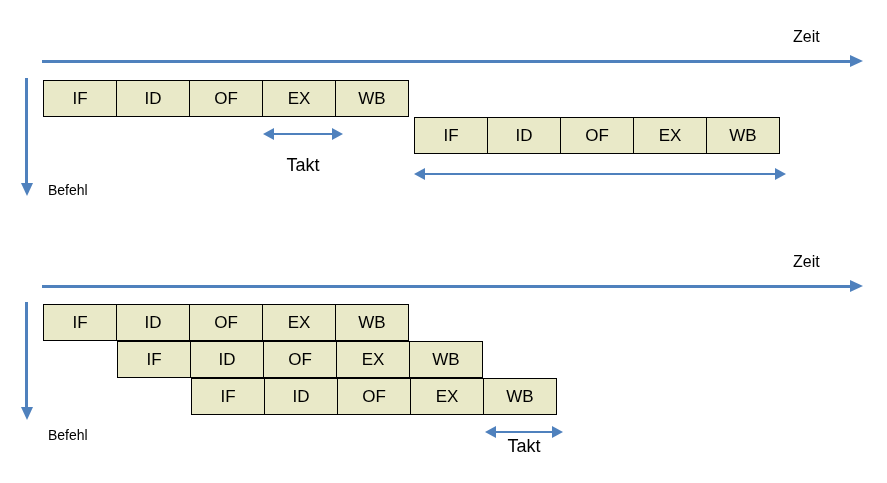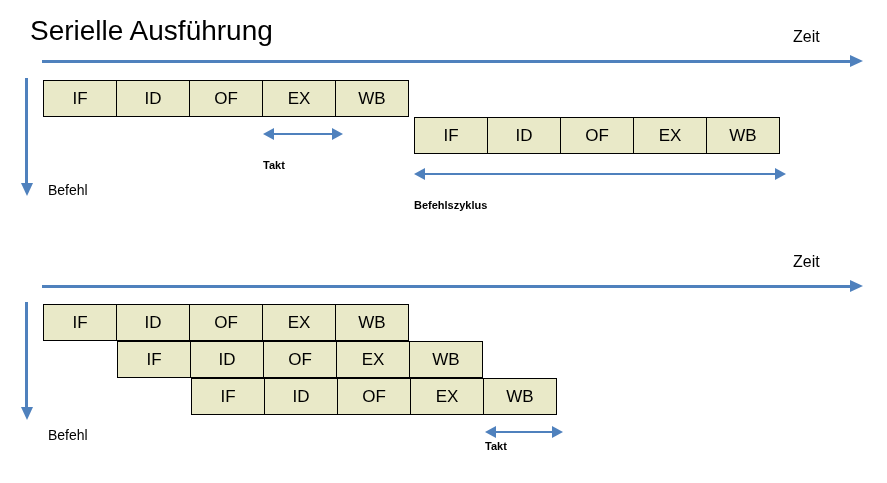--- a/index.html
+++ b/index.html
@@ -140,34 +140,33 @@
   .measure .head-right {
     position: absolute;
     right: 0; top: 0;
     width: 0; height: 0;
     border-top: 6px solid transparent;
     border-bottom: 6px solid transparent;
     border-left: 11px solid #4f81bd;
   }
   .measure-label {
     position: absolute;
-    font-size: 11px;
+    font-size: 18px;
     line-height: 20px;
     white-space: nowrap;
-    font-weight: bold;
+    text-align: center;
   }
 </style>
 </head>
 <body>
 
 <div class="slide">
 
   <div class="panel" id="panel-serial">
 
-    <div class="title">Serielle Ausführung</div>
 
     <div class="time-axis" style="top:55px;">
       <div class="shaft"></div>
       <div class="head-right"></div>
     </div>
     <div class="time-label" style="left:793px; top:27px;">Zeit</div>
 
     <div class="befehl-axis" style="left:20px; top:78px; height:118px;">
       <div class="shaft" style="height:106px;"></div>
       <div class="head-down"></div>
@@ -195,21 +194,20 @@
       <div class="shaft"></div>
       <div class="head-right"></div>
     </div>
     <div class="measure-label" style="left:263px; top:155px; width:80px;">Takt</div>
 
     <div class="measure" style="left:414px; top:168px; width:372px;">
       <div class="head-left"></div>
       <div class="shaft"></div>
       <div class="head-right"></div>
     </div>
-    <div class="measure-label" style="left:414px; top:195px; width:372px;">Befehlszyklus</div>
   </div>
 
   <div class="panel" id="panel-pipeline">
 
 
     <div class="time-axis" style="top:40px;">
       <div class="shaft"></div>
       <div class="head-right"></div>
     </div>
     <div class="time-label" style="left:793px; top:12px;">Zeit</div>

